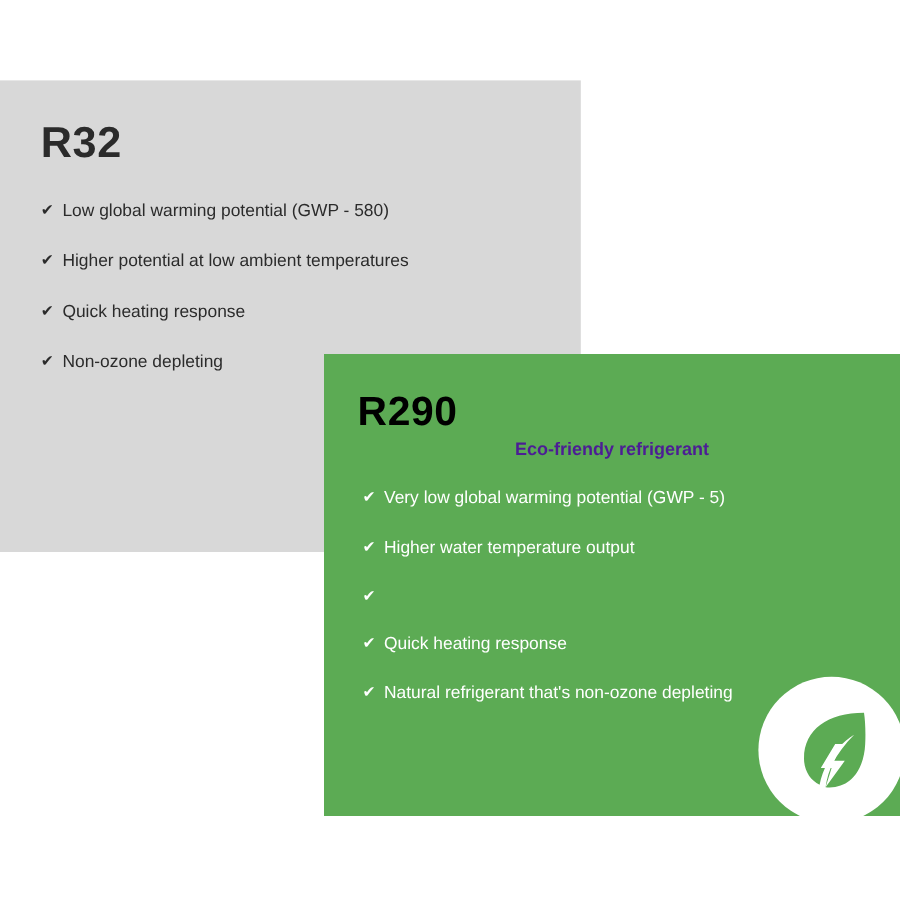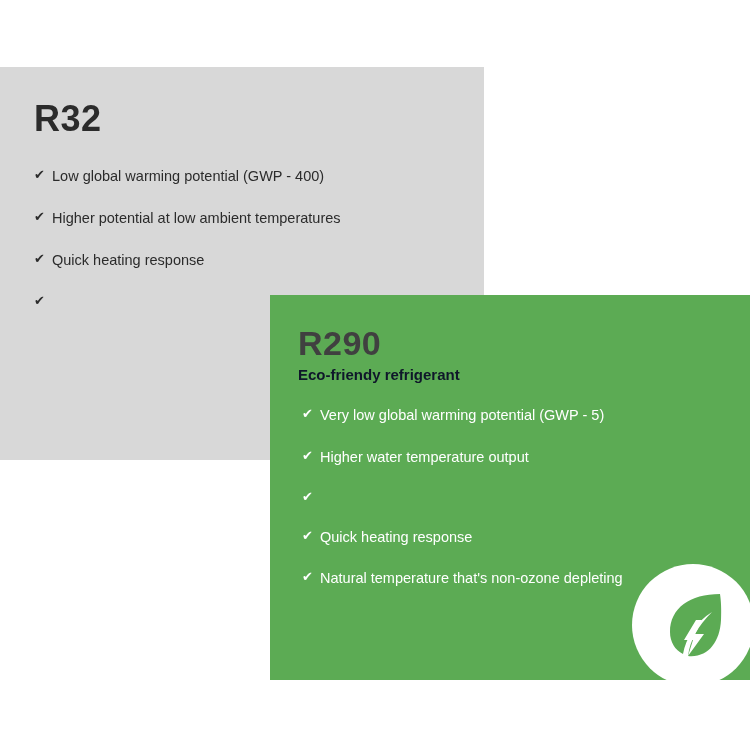--- a/index.html
+++ b/index.html
@@ -66,31 +66,32 @@
     width: 480px;
     height: 385px;
     background: #5cab54;
     box-sizing: border-box;
     padding: 30px 28px 20px 28px;
     overflow: hidden;
   }
   .card-r290 .card-title {
     font-size: 34px;
     font-weight: bold;
-    color: #404040;
+    color: #000000;
     letter-spacing: 0.5px;
     margin: 0 0 4px 0;
     line-height: 1.1;
   }
   .card-r290 .card-subtitle {
     font-size: 15px;
     font-weight: bold;
-    color: #0f172a;
+    color: #4c1d95;
     margin: 0 0 22px 0;
     line-height: 1.2;
+    text-align: center;
   }
   .card-r290 ul {
     list-style: none;
     margin: 0;
     padding: 0 0 0 4px;
     position: relative;
     z-index: 2;
   }
   .card-r290 li {
     font-size: 14.5px;
@@ -128,32 +129,33 @@
 </head>
 <body>
 
 <div class="stage">
 
   <section class="card-r32">
     <h2 class="card-title">R32</h2>
     <ul>
       <li>
         <span class="tick">✔</span>
-        <span>Low global warming potential (GWP - 400)</span>
+        <span>Low global warming potential (GWP - 580)</span>
       </li>
       <li>
         <span class="tick">✔</span>
         <span>Higher potential at low ambient temperatures</span>
       </li>
       <li>
         <span class="tick">✔</span>
         <span>Quick heating response</span>
       </li>
       <li>
         <span class="tick">✔</span>
+        <span>Non-ozone depleting</span>
       </li>
     </ul>
   </section>
 
   <section class="card-r290">
     <h2 class="card-title">R290</h2>
     <div class="card-subtitle">Eco-friendy refrigerant</div>
     <ul>
       <li>
         <span class="tick">✔</span>
@@ -165,21 +167,21 @@
       </li>
       <li>
         <span class="tick">✔</span>
       </li>
       <li>
         <span class="tick">✔</span>
         <span>Quick heating response</span>
       </li>
       <li>
         <span class="tick">✔</span>
-        <span>Natural temperature that's non-ozone depleting</span>
+        <span>Natural refrigerant that's non-ozone depleting</span>
       </li>
     </ul>
 
     <div class="eco-badge">
       <span>
         <svg width="86" height="86" viewBox="0 0 86 86" aria-hidden="true">
           <path d="M70 12 C40 12 20 26 20 50 C20 60 25 68 33 72 C36 56 46 40 62 30 C48 44 40 58 38 74 C58 76 70 60 71 38 C71.5 28 71 18 70 12 Z" fill="#5cab54"></path>
           <path d="M46 38 L34 58 L43 58 L38 74 L54 52 L45 52 L52 38 Z" fill="#ffffff"></path>
         </svg>
       </span>

